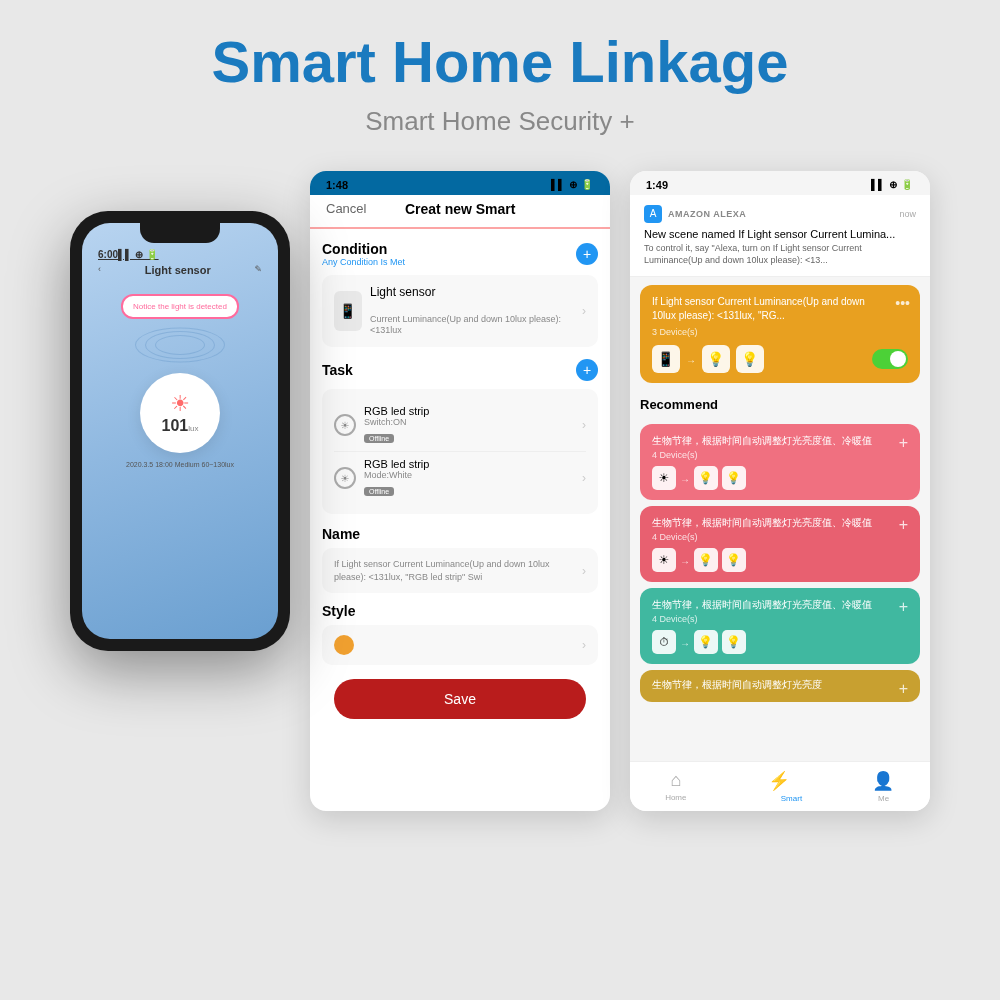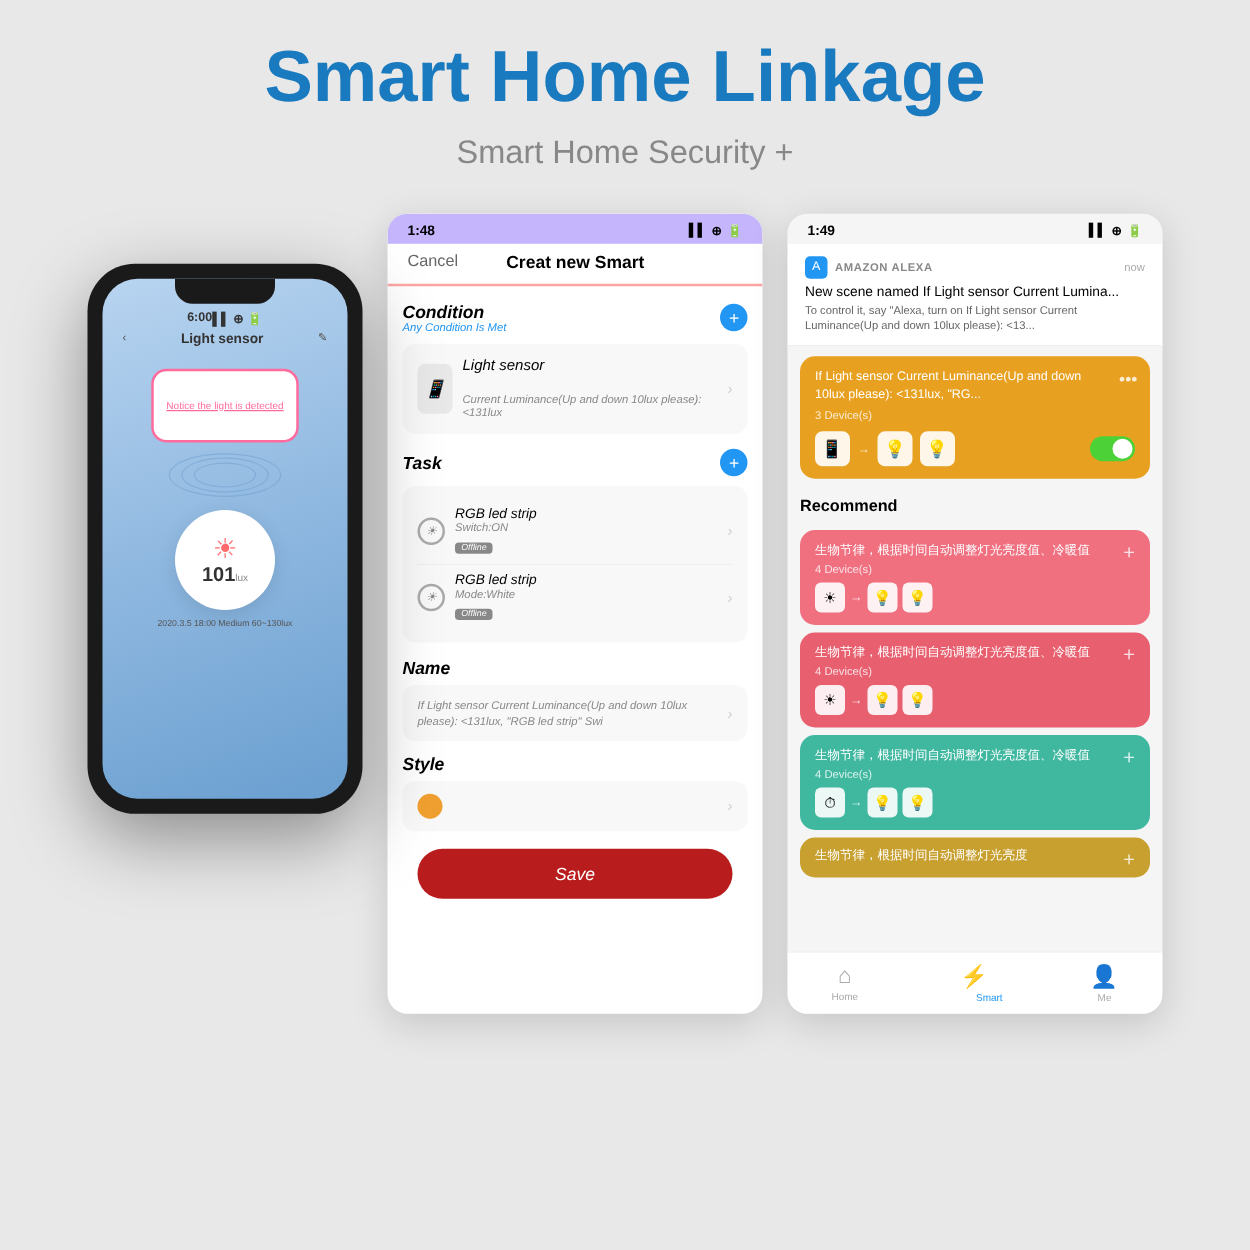--- a/index.html
+++ b/index.html
@@ -68,25 +68,26 @@
       width: 80px;
       height: 20px;
       background: #1a1a1a;
       border-radius: 0 0 14px 14px;
       margin: 0 auto;
       position: relative;
       z-index: 10;
     }
     .phone-status-bar {
       display: flex;
-      justify-content: center;
+      justify-content: flex-start;
       padding: 6px 16px 0;
       font-size: 10px;
       color: #333;
       font-weight: 600;
+      text-decoration: underline;
     }
     .phone-nav-bar {
       display: flex;
       justify-content: space-between;
       padding: 4px 16px;
       font-size: 9px;
       color: #555;
     }
     .phone-content {
       padding: 4px 12px;
@@ -120,26 +121,25 @@
       color: #333;
     }
     .lux-unit {
       font-size: 8px;
       color: #888;
     }
     .notice-bubble {
       background: white;
       border: 2px solid #ff6b9d;
       border-radius: 12px;
-      padding: 23px 10px;
+      padding: 6px 10px;
       font-size: 8px;
       color: #ff6b9d;
       margin: 6px 0;
       display: inline-block;
-      text-decoration: underline;
     }
     .wave-rings {
       position: relative;
       width: 100px;
       height: 40px;
       margin: 0 auto;
     }
     .wave-ring {
       position: absolute;
       border: 1px solid rgba(100,150,200,0.4);
@@ -164,21 +164,21 @@
       overflow: hidden;
       height: 640px;
     }
     .app-status-bar {
       display: flex;
       justify-content: space-between;
       padding: 8px 16px 4px;
       font-size: 11px;
       font-weight: 600;
       color: #000;
-      background: #c4b5fd;
+      background: #0369a1;
     }
     .status-icons {
       display: flex;
       gap: 4px;
       align-items: center;
       font-size: 10px;
     }
     .app-nav {
       display: flex;
       justify-content: space-between;
@@ -192,21 +192,20 @@
     }
     .nav-title {
       font-size: 14px;
       font-weight: 600;
       color: #000;
     }
     .app-body {
       padding: 12px;
       overflow-y: hidden;
       height: calc(100% - 90px);
-      font-style: italic;
     }
 
     .section-header {
       display: flex;
       justify-content: space-between;
       align-items: center;
       margin-bottom: 8px;
     }
     .section-title {
       font-size: 14px;

